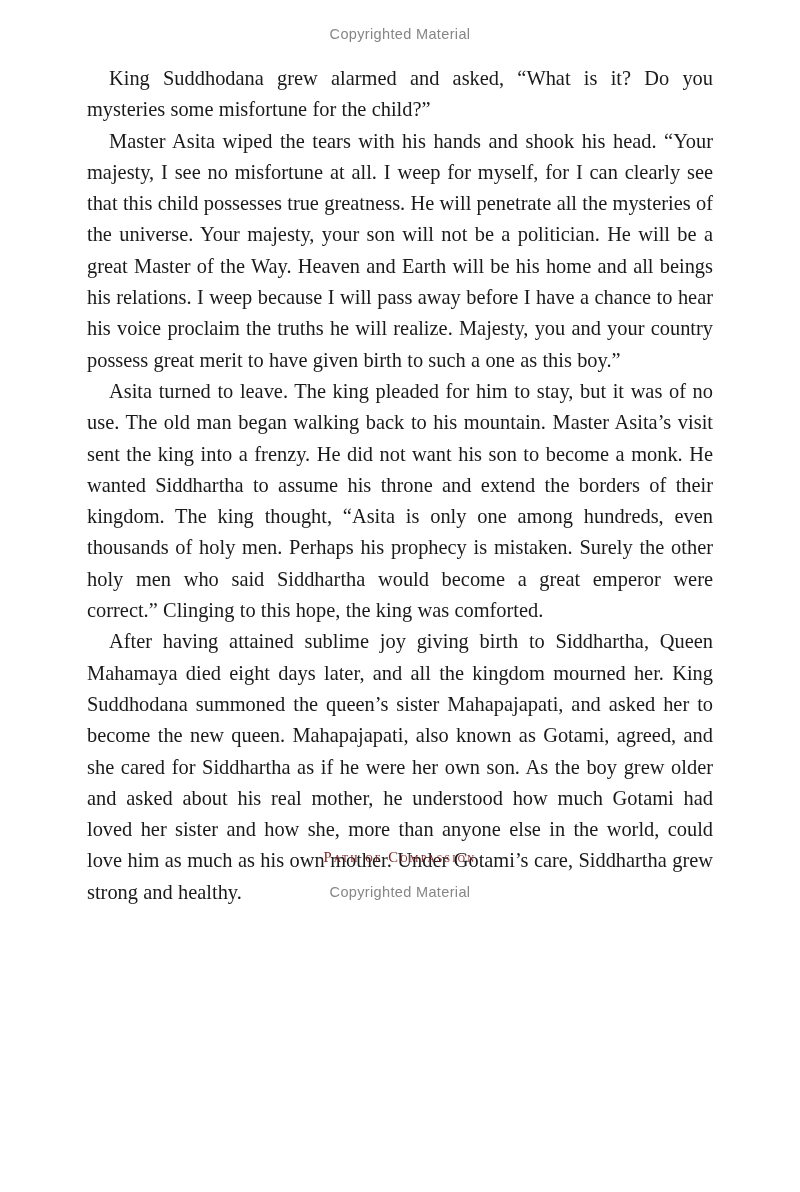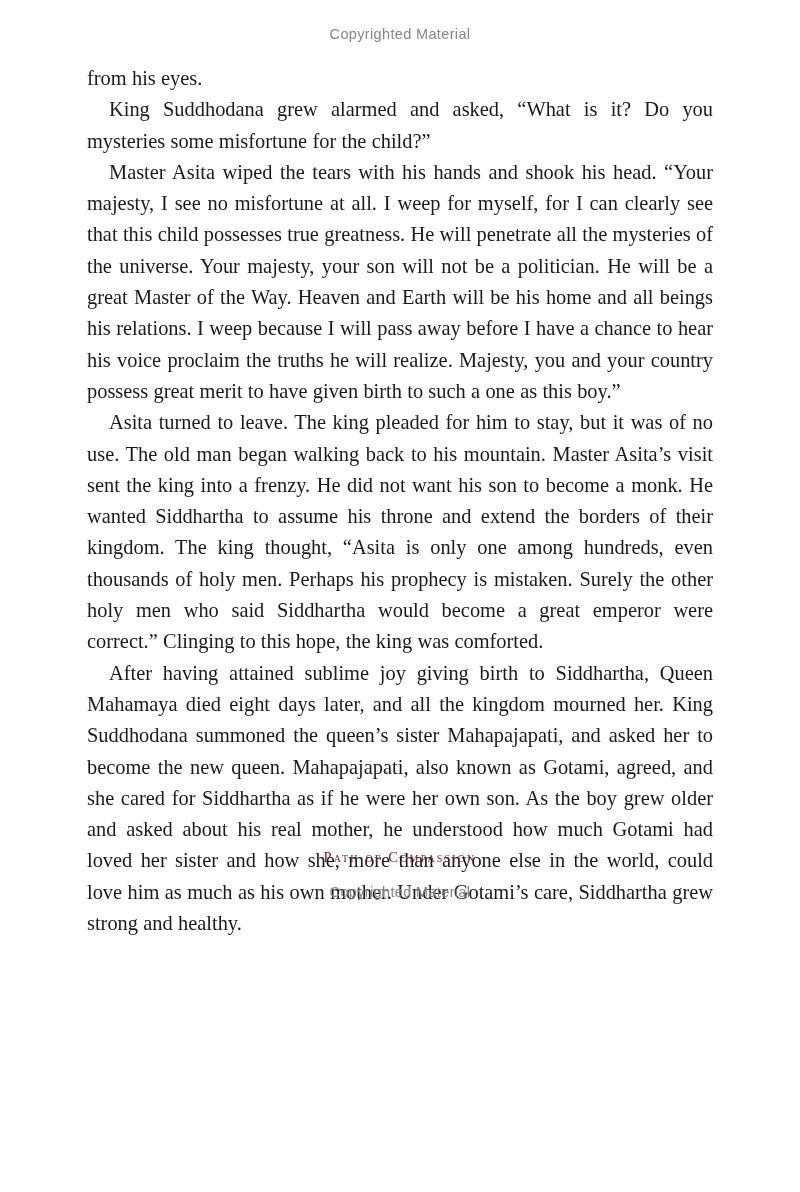--- a/index.html
+++ b/index.html
@@ -98,21 +98,20 @@
   }
 </style>
 </head>
 <body>
 
 <div class="page">
 
   <div class="watermark-top">Copyrighted Material</div>
 
   <div class="text-block">
-    <p class="para no-indent">from his eyes.</p>
     <p class="para">King Suddhodana grew alarmed and asked, “What is it? Do you mysteries some misfortune for the child?”</p>
     <p class="para">Master Asita wiped the tears with his hands and shook his head. “Your majesty, I see no misfortune at all. I weep for myself, for I can clearly see that this child possesses true greatness. He will penetrate all the mysteries of the universe. Your majesty, your son will not be a politician. He will be a great Master of the Way. Heaven and Earth will be his home and all beings his relations. I weep because I will pass away before I have a chance to hear his voice proclaim the truths he will realize. Majesty, you and your country possess great merit to have given birth to such a one as this boy.”</p>
     <p class="para">Asita turned to leave. The king pleaded for him to stay, but it was of no use. The old man began walking back to his mountain. Master Asita’s visit sent the king into a frenzy. He did not want his son to become a monk. He wanted Siddhartha to assume his throne and extend the borders of their kingdom. The king thought, “Asita is only one among hundreds, even thousands of holy men. Perhaps his prophecy is mistaken. Surely the other holy men who said Siddhartha would become a great emperor were correct.” Clinging to this hope, the king was comforted.</p>
     <p class="para">After having attained sublime joy giving birth to Siddhartha, Queen Mahamaya died eight days later, and all the kingdom mourned her. King Suddhodana summoned the queen’s sister Mahapajapati, and asked her to become the new queen. Mahapajapati, also known as Gotami, agreed, and she cared for Siddhartha as if he were her own son. As the boy grew older and asked about his real mother, he understood how much Gotami had loved her sister and how she, more than anyone else in the world, could love him as much as his own mother. Under Gotami’s care, Siddhartha grew strong and healthy.</p>
   </div>
 
   <div class="footer">
     <div class="running-head">Path of Compassion</div>
     <div class="watermark-bottom">Copyrighted Material</div>
   </div>

